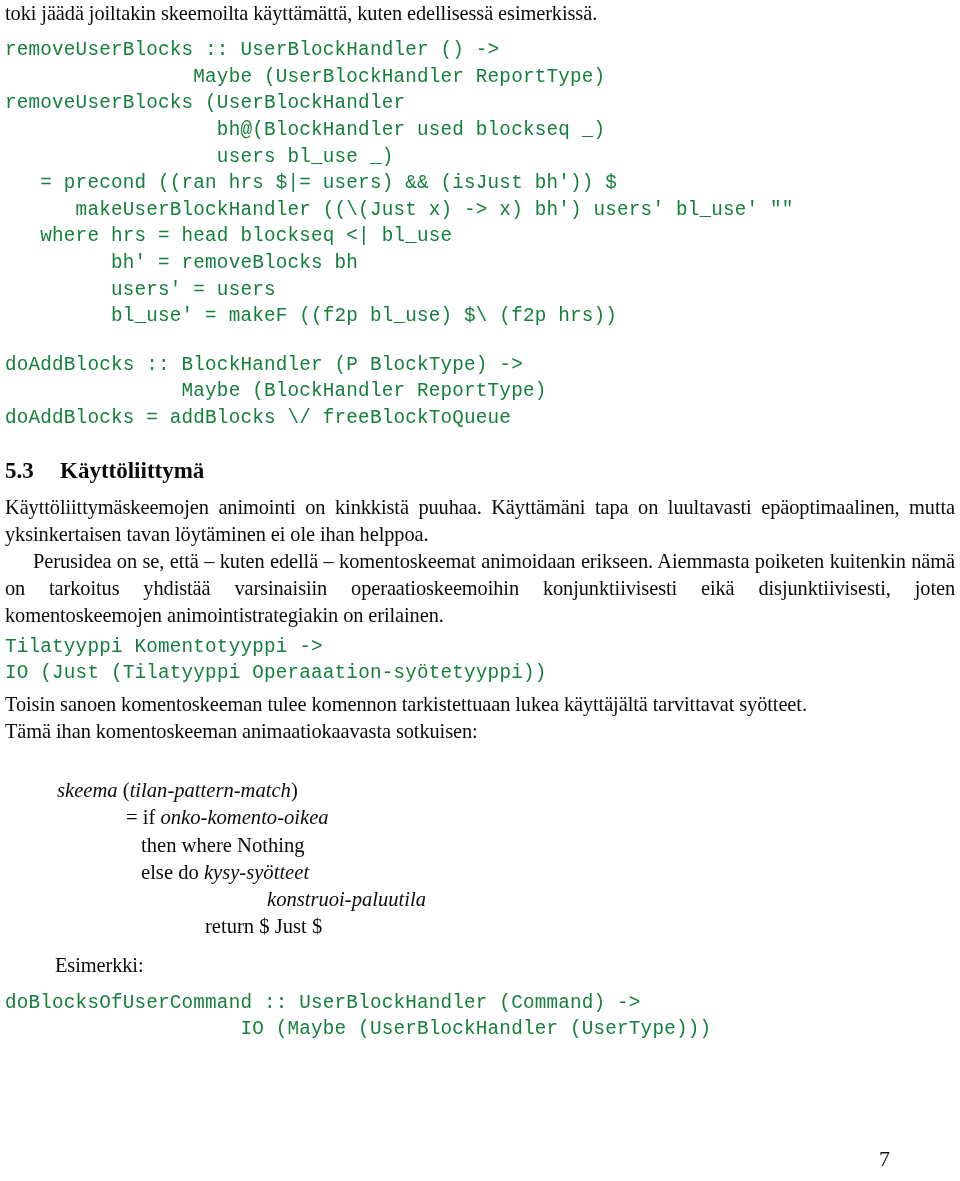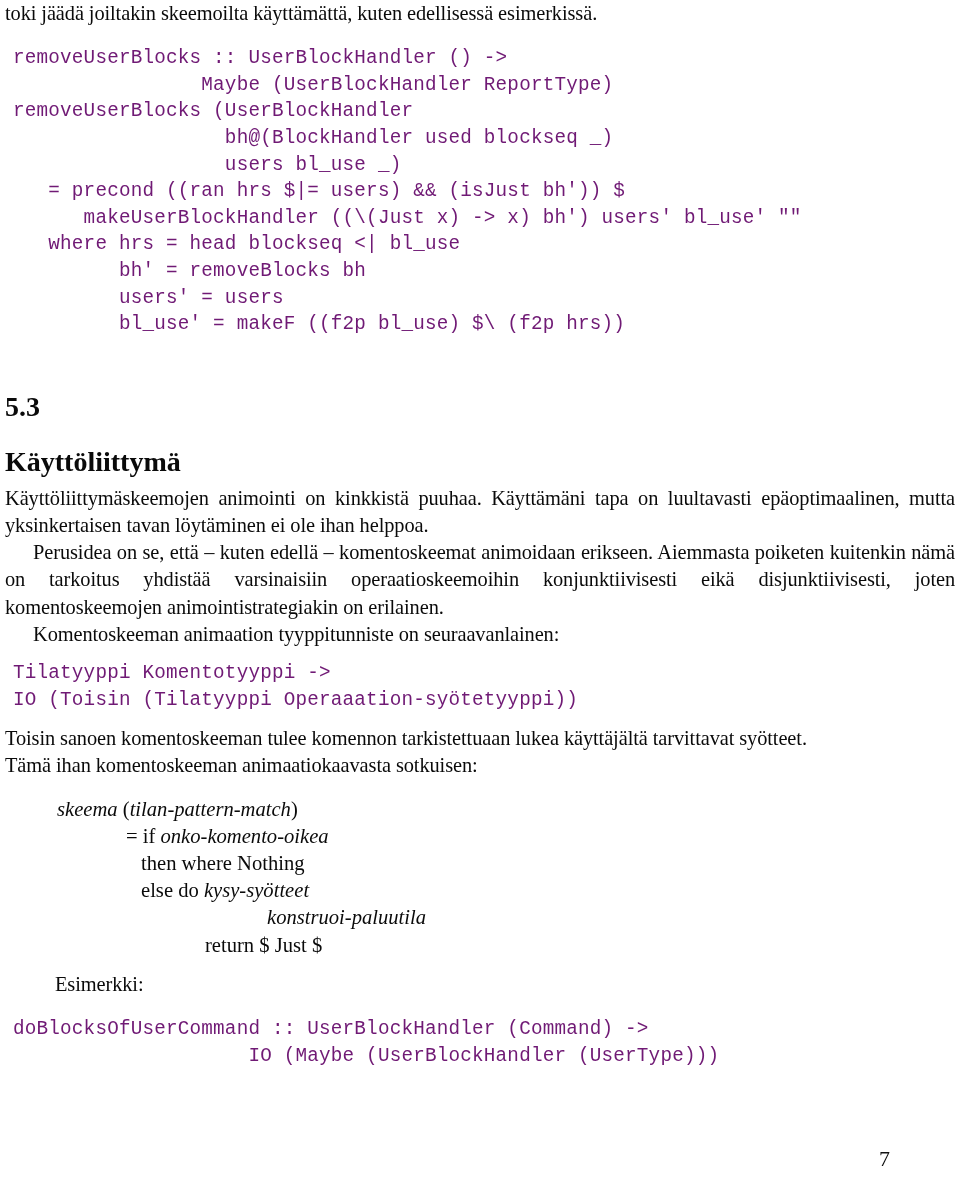--- a/index.html
+++ b/index.html
@@ -45,51 +45,51 @@
   }
   p.nojust {
     text-align: left;
   }
 
   
   pre.code {
     font-family: "Liberation Mono", "DejaVu Sans Mono", monospace;
     font-size: 19.3px;
     line-height: 26.6px;
-    margin: 8px;
+    margin: 0;
     white-space: pre;
-    color: #701a75;
+    color: #15803d;
     letter-spacing: 0.2px;
   }
   span.mono {
     font-family: "Liberation Mono", "DejaVu Sans Mono", monospace;
     font-size: 17.6px;
     letter-spacing: 0.2px;
   }
   span.mi { }
   span.mr { font-style: normal; }
 
   
   h2.section {
     font-family: "Liberation Serif", "DejaVu Serif", serif;
-    font-size: 28px;
+    font-size: 23px;
     font-weight: bold;
     margin: 0;
     line-height: 30px;
     display: flex;
-    flex-direction: column;
   }
   h2.section .num { width: 55px; flex: 0 0 55px; }
   h2.section .ttl { flex: 1 1 auto; }
 
   
   .pseudo {
     font-family: "Liberation Serif", "DejaVu Serif", serif;
     font-size: 20.6px;
     line-height: 27.2px;
+    margin-top: 16px;
   }
   .pseudo .ln { white-space: pre; }
   .pseudo i { font-style: italic; }
   .pseudo b { font-style: normal; font-weight: normal; }
 
   
   .sp4 { height: 4px; }
   .sp8 { height: 8px; }
   .sp10 { height: 10px; }
   .sp12 { height: 12px; }
@@ -130,40 +130,42 @@
    where hrs = head blockseq &lt;| bl_use
          bh' = removeBlocks bh
          users' = users
          bl_use' = makeF ((f2p bl_use) $\ (f2p hrs))</pre>
 
     <div class="sp8"></div>
 
 
     <div class="sp14"></div>
 
+    <pre class="code">doAddBlocks :: BlockHandler (P BlockType) -&gt;
+               Maybe (BlockHandler ReportType)
+doAddBlocks = addBlocks \/ freeBlockToQueue</pre>
 
     <div class="sp24"></div>
 
     <h2 class="section">
       <span class="num">5.3</span>
       <span class="ttl">Käyttöliittymä</span>
     </h2>
 
     <div class="sp8"></div>
 
     <p class="body">Käyttöliittymäskeemojen animointi on kinkkistä puuhaa. Käyttämäni tapa on luultavasti epäoptimaalinen, mutta yksinkertaisen tavan löytäminen ei ole ihan helppoa.</p>
 
     <p class="body indent">Perusidea on se, että – kuten edellä – komentoskeemat animoidaan erikseen. Aiemmasta poiketen kuitenkin nämä on tarkoitus yhdistää varsinaisiin operaatioskeemoihin konjunktiivisesti eikä disjunktiivisesti, joten komentoskeemojen animointistrategiakin on erilainen.</p>
 
-    <p class="body indent nojust">Komentoskeeman animaation tyyppitunniste on seuraavanlainen:</p>
 
     <div class="sp4"></div>
 
     <pre class="code"><span class="mi">Tilatyyppi Komentotyyppi -&gt;</span>
-<span class="mr">IO (Toisin (</span><span class="mi">Tilatyyppi Operaaation-syötetyyppi</span><span class="mr">))</span></pre>
+<span class="mr">IO (Just (</span><span class="mi">Tilatyyppi Operaaation-syötetyyppi</span><span class="mr">))</span></pre>
 
     <div class="sp4"></div>
 
     <p class="body">Toisin sanoen komentoskeeman tulee komennon tarkistettuaan lukea käyttäjältä tarvittavat syötteet.</p>
 
     <p class="body nojust">Tämä ihan komentoskeeman animaatiokaavasta sotkuisen:</p>
 
     <div class="sp16"></div>
 
     <div class="pseudo">

